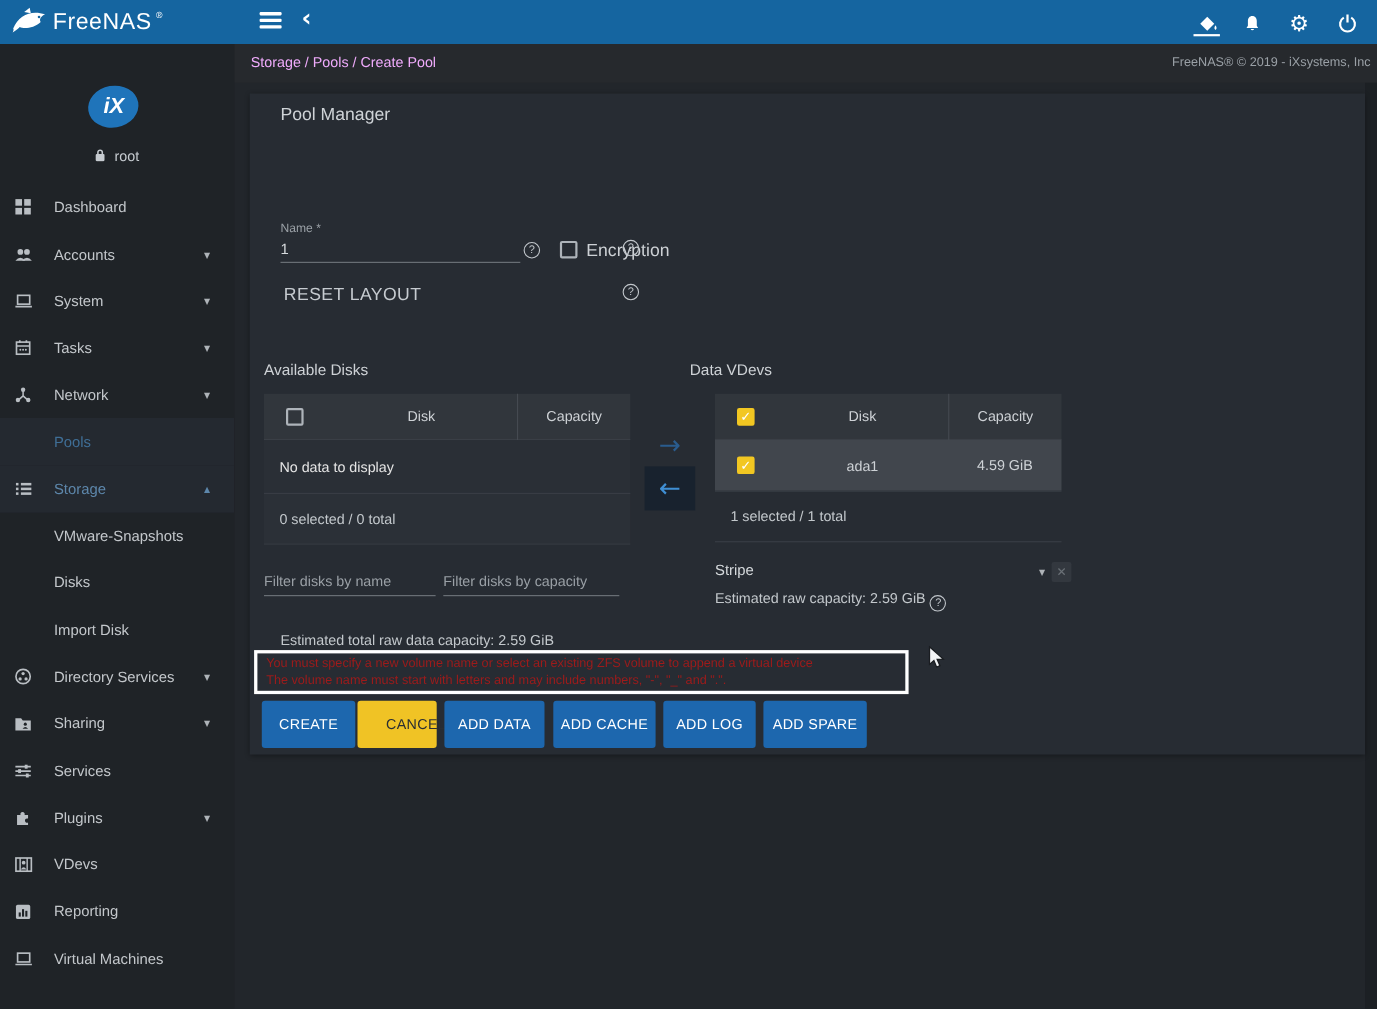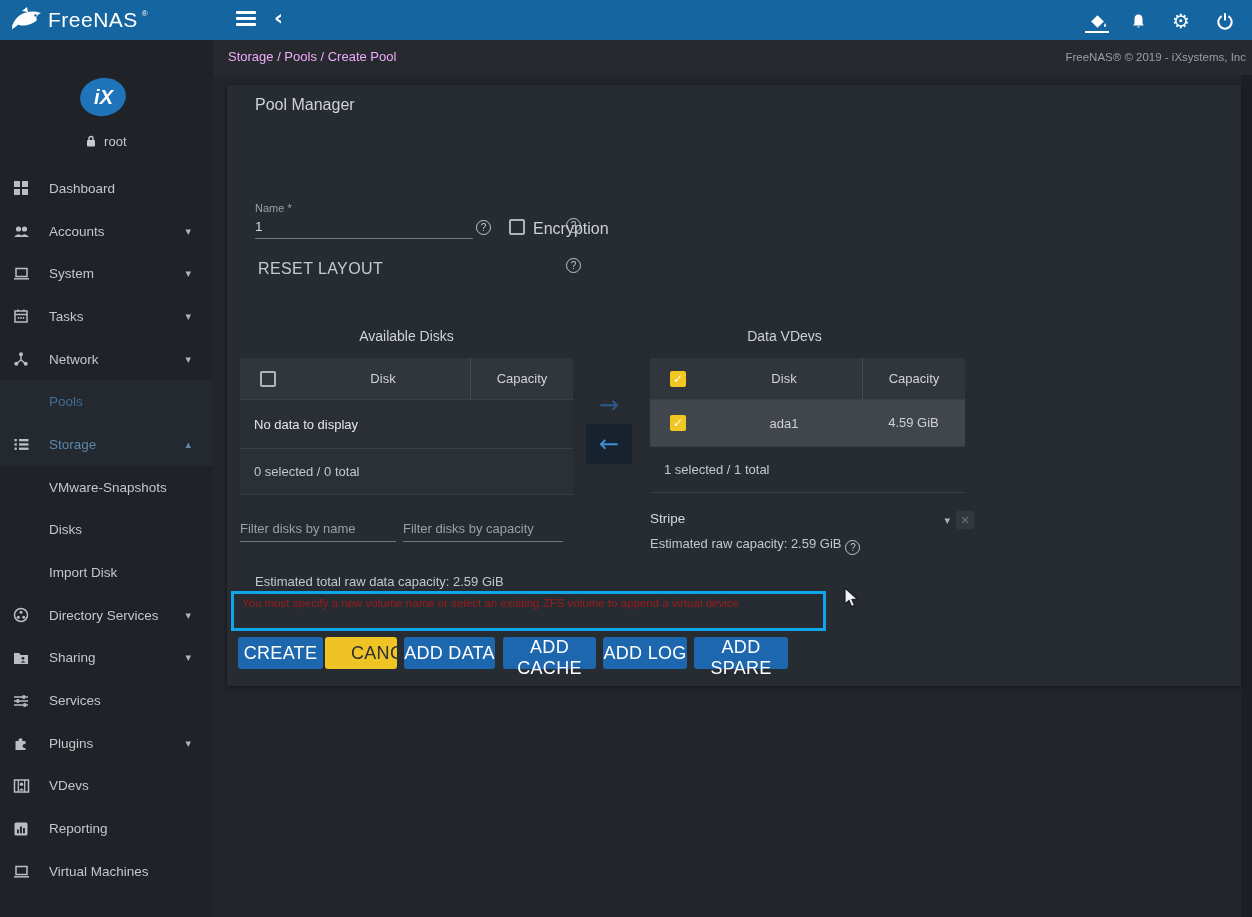--- a/index.html
+++ b/index.html
@@ -50,21 +50,21 @@
   .help { display:inline-flex; width:15px; height:15px; border:1.5px solid #c2c7cc; border-radius:50%; color:#c2c7cc; font-size:10px; align-items:center; justify-content:center; cursor:pointer; }
   #help-name { position:absolute; left:249px; top:135px; }
   .cbx { width:16px; height:16px; border:2px solid #aeb4ba; border-radius:2px; display:inline-flex; align-items:center; justify-content:center; cursor:pointer; background:transparent; }
   .cbx.checked { background:#f2c722; border-color:#f2c722; color:#fff; font-size:12px; font-weight:bold; line-height:1; }
   #enc-cbx { position:absolute; left:282px; top:134px; }
   #enc-label { position:absolute; left:306px; top:135px; color:#cdd1d5; font-size:16px; }
   #help-enc { position:absolute; left:339px; top:133px; }
   #reset-layout { position:absolute; left:31px; top:175px; color:#c6cbd0; font-size:16px; letter-spacing:.4px; cursor:pointer; }
   #help-reset { position:absolute; left:339px; top:173px; }
   
-  .tbl-title { position:absolute; color:#ced2d6; font-size:14px; text-align:center; }
+  .tbl-title { position:absolute; color:#ced2d6; font-size:14px; text-align:left; }
   #avail-title { left:13px; top:243px; width:333px; }
   #vdev-title { left:400px; top:243px; width:315px; }
   .tbl { position:absolute; top:273px; border-bottom:1px solid #3a3f46; }
   #tbl-avail { left:13px; width:333px; }
   #tbl-vdev  { left:423px; width:315px; }
   .thead { height:42px; background:#31363c; display:flex; align-items:center; border-bottom:1px solid #3a3f46; }
   .th-cbx { width:56px; display:flex; justify-content:center; }
   .th-disk { flex:1; text-align:center; color:#ced2d6; font-size:13px; }
   .th-cap { width:103px; text-align:center; color:#ced2d6; font-size:13px; border-left:1px solid #454a51; height:42px; line-height:42px; }
   .trow { height:46px; display:flex; align-items:center; color:#ced2d6; font-size:13px; }
@@ -82,24 +82,24 @@
   #filter-name { left:13px; width:156px; }
   #filter-cap { left:176px; width:160px; }
   
   #stripe-select { position:absolute; left:423px; top:426px; width:300px; height:22px; color:#d5d9dc; font-size:13.5px; cursor:pointer; }
   #stripe-chev { position:absolute; right:0; top:3px; color:#aeb3b8; font-size:11px; }
   #stripe-close { position:absolute; left:729px; top:426px; width:18px; height:18px; background:#33383f; color:#6a7076; font-size:11px; display:flex; align-items:center; justify-content:center; border-radius:2px; cursor:pointer; }
   #raw-cap { position:absolute; left:423px; top:451px; color:#c3c8cc; font-size:13px; }
   #raw-cap .help { vertical-align:-3px; margin-left:4px; }
   #total-cap { position:absolute; left:28px; top:489px; color:#c3c8cc; font-size:13px; }
   
-  #error-box { position:absolute; left:4px; top:506px; width:595px; height:40px; border:3px solid #0ea5e9; padding:2px 8px; }
+  #error-box { position:absolute; left:4px; top:506px; width:595px; height:40px; border:3px solid #ffffff; padding:2px 8px; }
   .error-line { color:#9e1b1b; font-size:11.5px; line-height:15.5px; white-space:nowrap; }
   
-  .btn { position:absolute; top:552px; height:32px; border:none; border-radius:3px; color:#fff; font-size:18px; font-weight:500; letter-spacing:.3px; cursor:pointer; background:#1d67ae; font-family:"Liberation Sans",sans-serif; }
+  .btn { position:absolute; top:552px; height:43px; border:none; border-radius:3px; color:#fff; font-size:13px; font-weight:500; letter-spacing:.3px; cursor:pointer; background:#1d67ae; font-family:"Liberation Sans",sans-serif; }
   #btn-create { left:11px; width:85px; }
   #btn-cancel { left:98px; width:72px; background:#f0c325; color:#2a2e33;padding-left:26px; }
   #btn-add-data { left:177px; width:91px; }
   #btn-add-cache { left:276px; width:93px; }
   #btn-add-log { left:376px; width:84px; }
   #btn-add-spare { left:467px; width:94px; }
   
   #cursor { position:absolute; left:617px; top:502px; z-index:99; pointer-events:none; }
 </style>
 </head>
@@ -409,20 +409,21 @@
     </div>
     <div id="stripe-close" class="glyph">✕</div>
     <div id="raw-cap">
       <span>Estimated raw capacity: 2.59 GiB</span><span class="help">?</span>
     </div>
 
     <div id="total-cap">Estimated total raw data capacity: 2.59 GiB</div>
 
     <div id="error-box">
       <div class="error-line">You must specify a new volume name or select an existing ZFS volume to append a virtual device</div>
+      <div class="error-line">The volume name must start with letters and may include numbers, "-", "_" and ".".</div>
     </div>
 
     <button class="btn" id="btn-create">CREATE</button>
     <button class="btn" id="btn-cancel">CANCEL</button>
     <button class="btn" id="btn-add-data">ADD DATA</button>
     <button class="btn" id="btn-add-cache">ADD CACHE</button>
     <button class="btn" id="btn-add-log">ADD LOG</button>
     <button class="btn" id="btn-add-spare">ADD SPARE</button>
 
     <svg id="cursor" width="16" height="22" viewBox="0 0 16 22">

